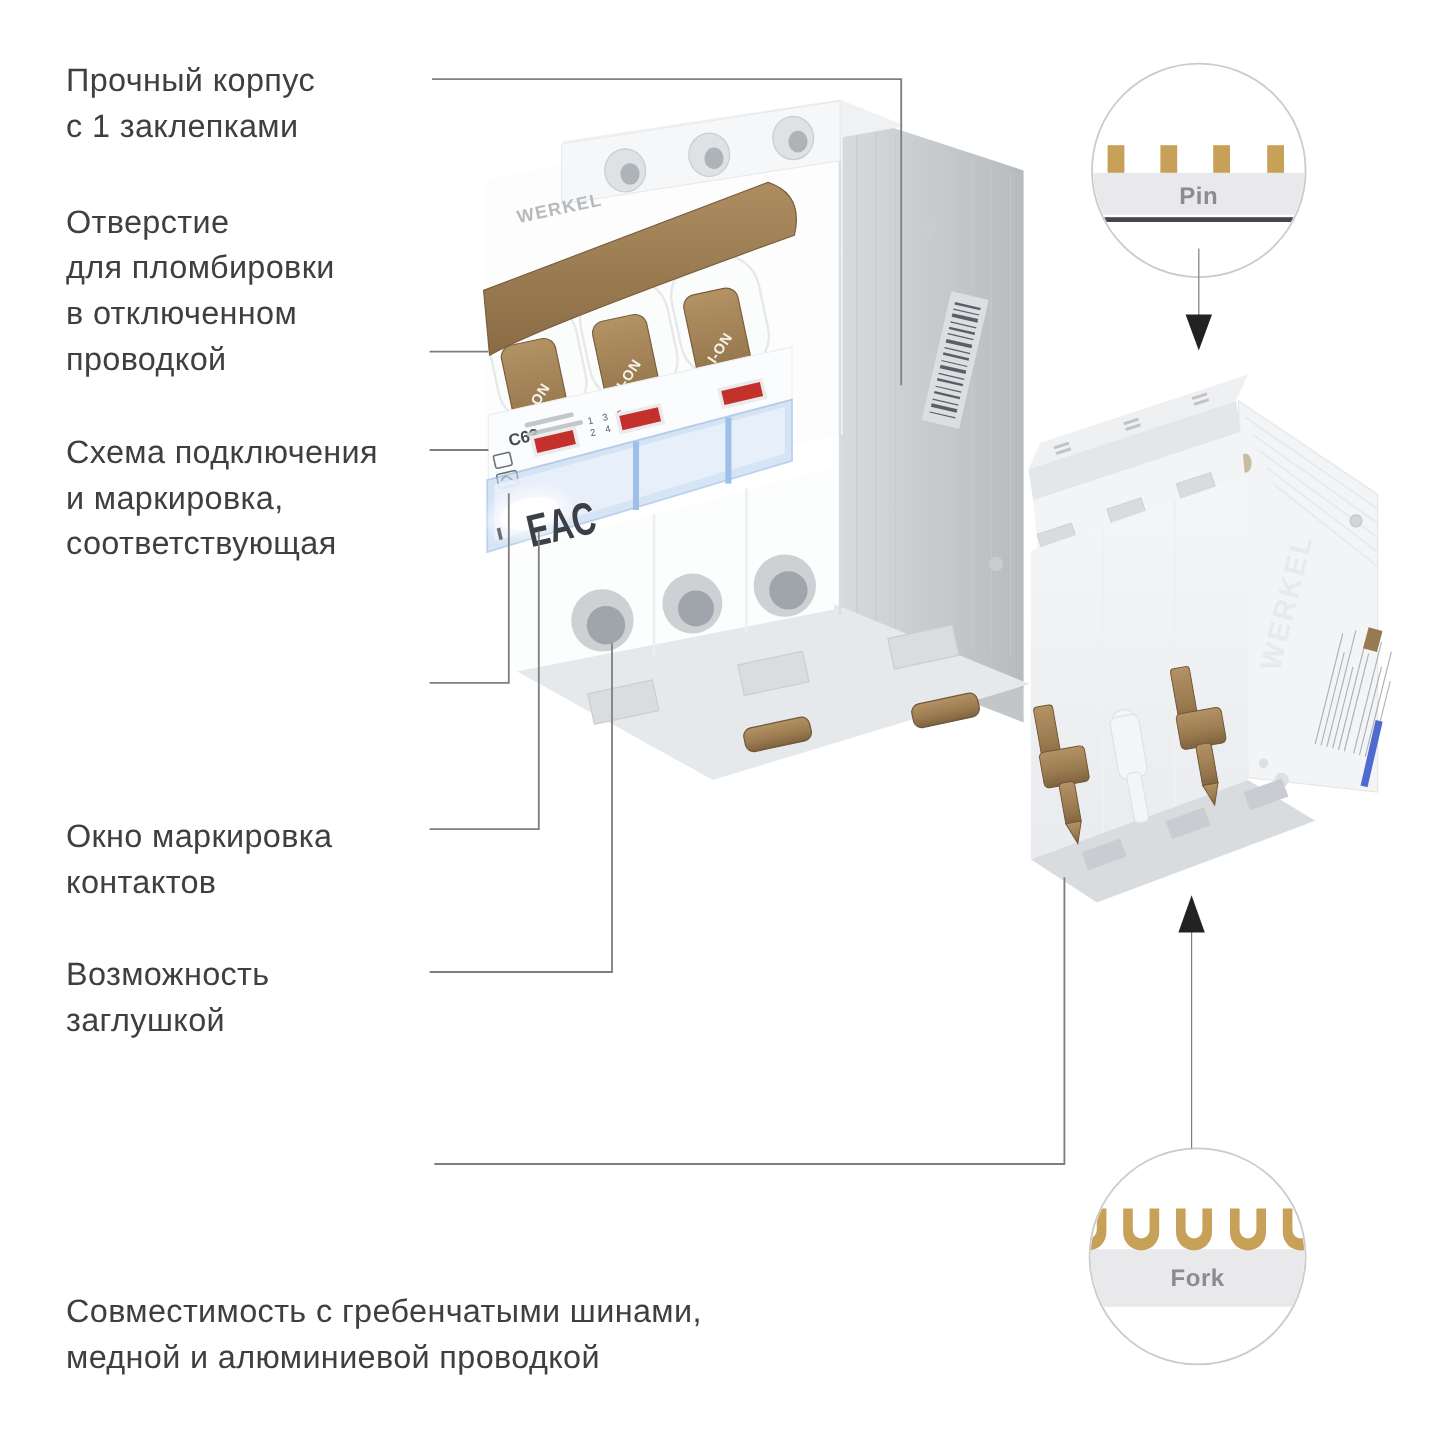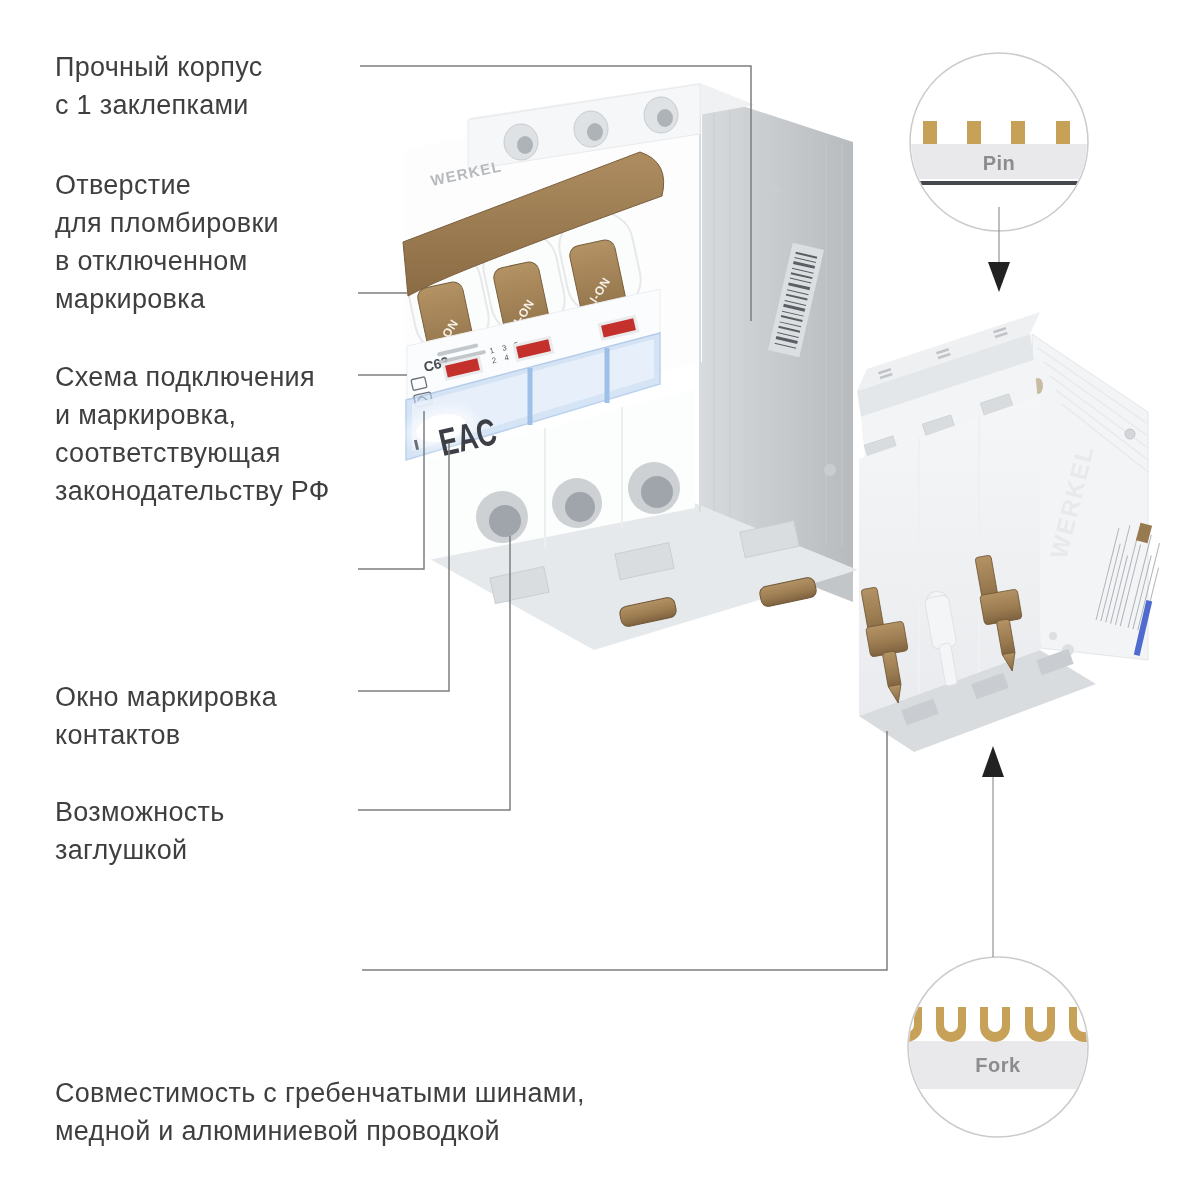--- a/index.html
+++ b/index.html
@@ -323,27 +323,26 @@
 </svg>
 
 <div class="label" style="top:48px">
   <div>Прочный корпус</div>
   <div>с 1 заклепками</div>
 </div>
 <div class="label" style="top:166px">
   <div>Отверстие</div>
   <div>для пломбировки</div>
   <div>в отключенном</div>
-  <div>маркировка</div>
+  <div>проводкой</div>
 </div>
 <div class="label" style="top:358px">
   <div>Схема подключения</div>
   <div>и маркировка,</div>
   <div>соответствующая</div>
-  <div>законодательству РФ</div>
 </div>
 <div class="label" style="top:678px">
   <div>Окно маркировка</div>
   <div>контактов</div>
 </div>
 <div class="label" style="top:793px">
   <div>Возможность</div>
   <div>заглушкой</div>
 </div>
 <div class="label" style="top:1074px">

